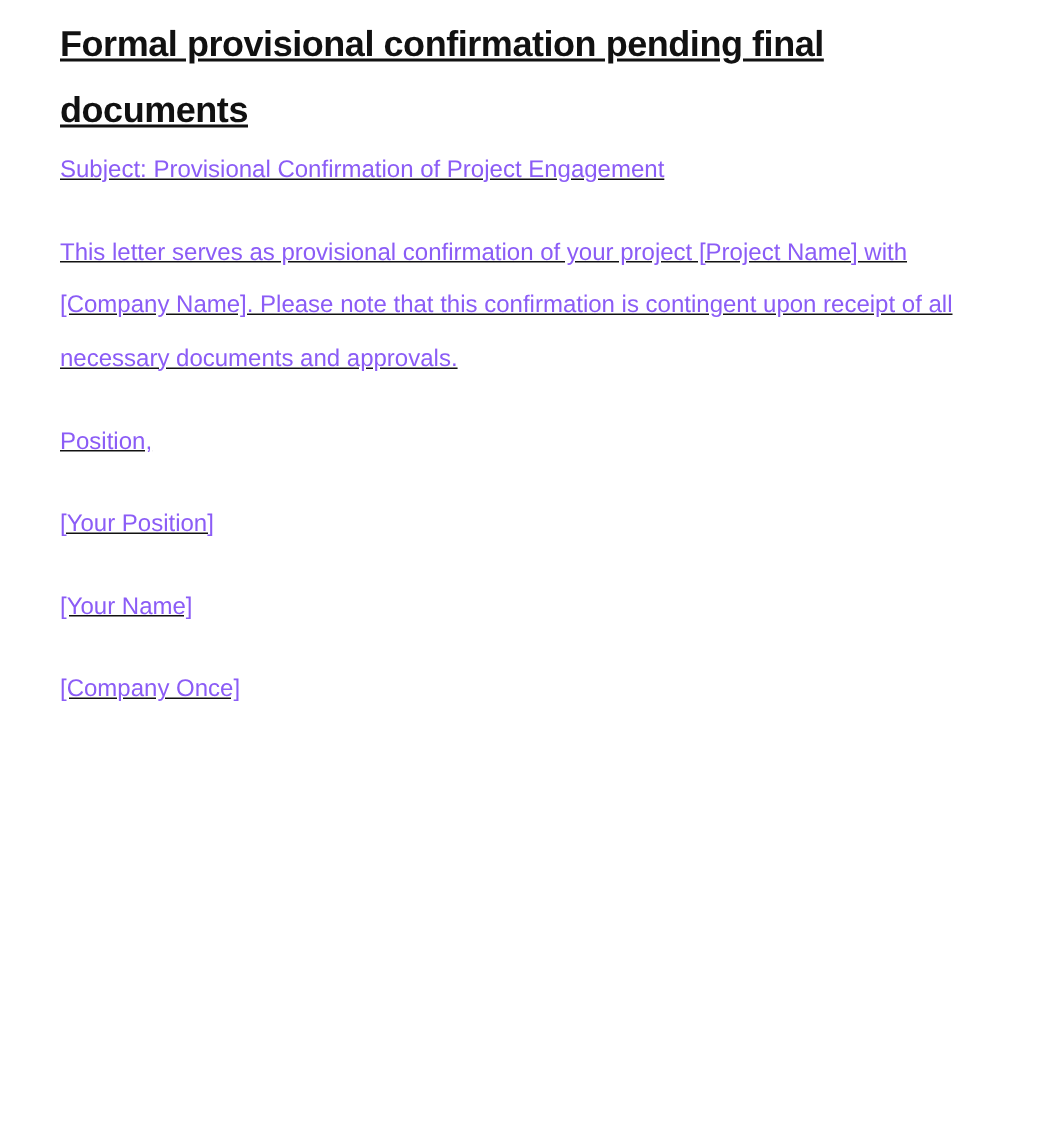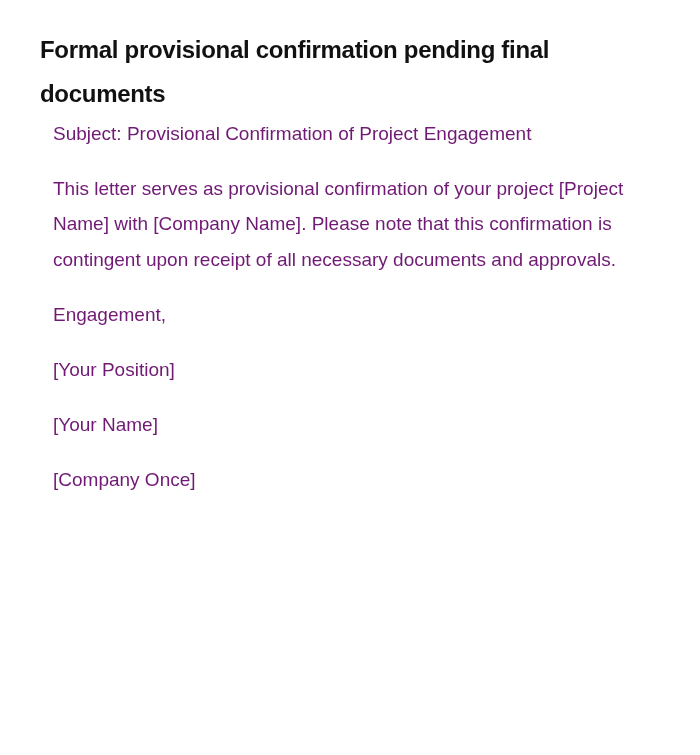--- a/index.html
+++ b/index.html
@@ -1,25 +1,25 @@
 <!DOCTYPE html>
 <html><head>
   <meta charset="utf-8">
   <style>
     html, body { margin: 0; padding: 0; background: #ffffff; }
     body { width: 700px; height: 755px; overflow: hidden; color: #111111; font-family: "Liberation Sans", sans-serif; }
-    .page { padding: 28px 40px 0 40px; }
+    .page { padding: 8px 40px 0 40px; text-decoration: underline; }
     h1 { font-family: "Liberation Sans", sans-serif; font-weight: bold; font-size: 24px; line-height: 44px; margin: 0 0 0 0; letter-spacing: -0.3px; color: #111; }
-    p { font-size: 19px; line-height: 35.2px; margin: 0 0 20px 13px; color: #701a75; }
+    p { font-size: 16px; line-height: 35.2px; margin: 0 0 20px 0; color: #8b5cf6; }
     p.subject { margin-top: 0px; margin-bottom: 20px; }
   </style>
 </head>
 <body>
 
 <div class="page">
   <h1>Formal provisional confirmation pending final documents</h1>
   <p class="subject">Subject: Provisional Confirmation of Project Engagement</p>
   <p>This letter serves as provisional confirmation of your project [Project Name] with [Company Name]. Please note that this confirmation is contingent upon receipt of all necessary documents and approvals.</p>
-  <p>Engagement,</p>
+  <p>Position,</p>
   <p>[Your Position]</p>
   <p>[Your Name]</p>
   <p>[Company Once]</p>
 </div>
 
 </body></html>

